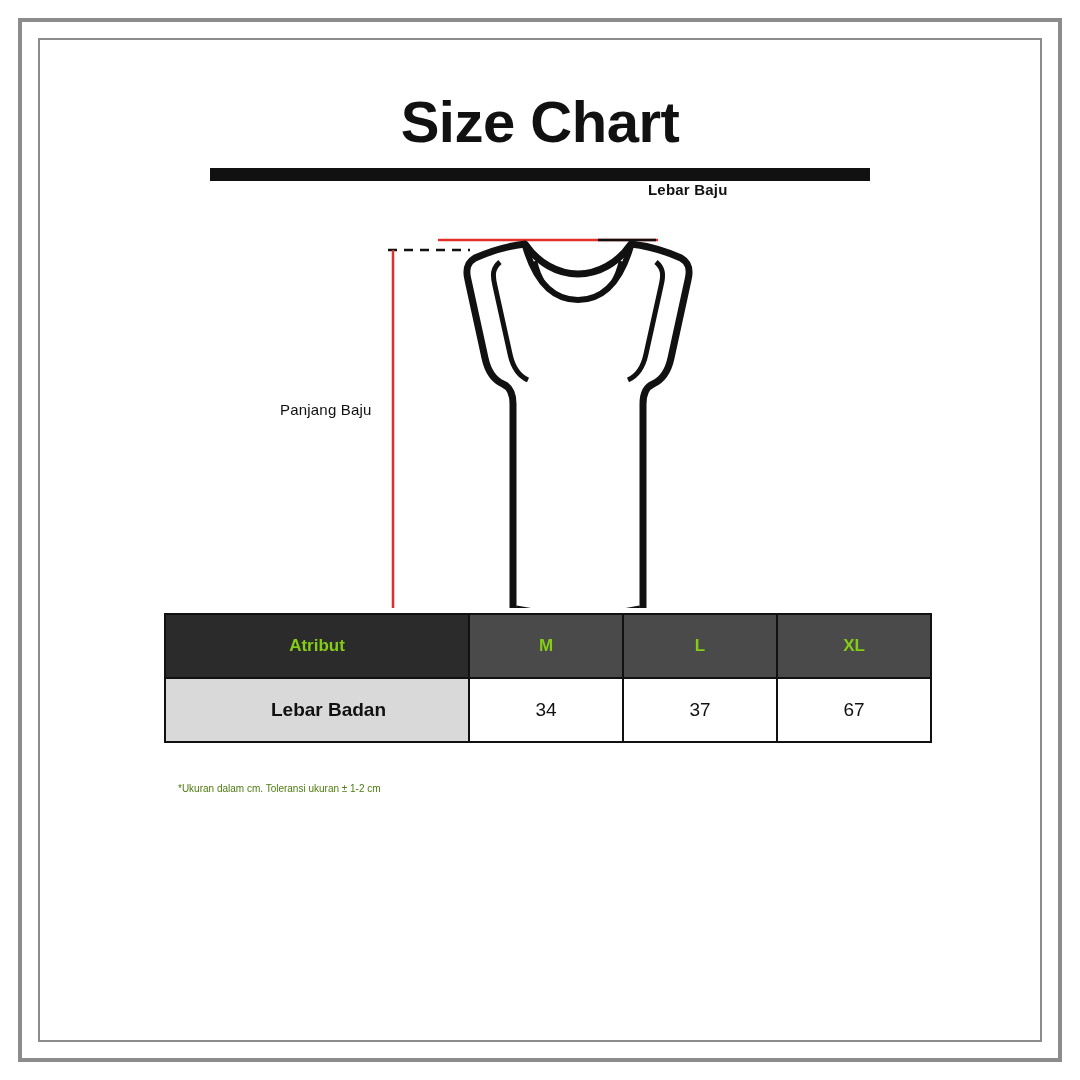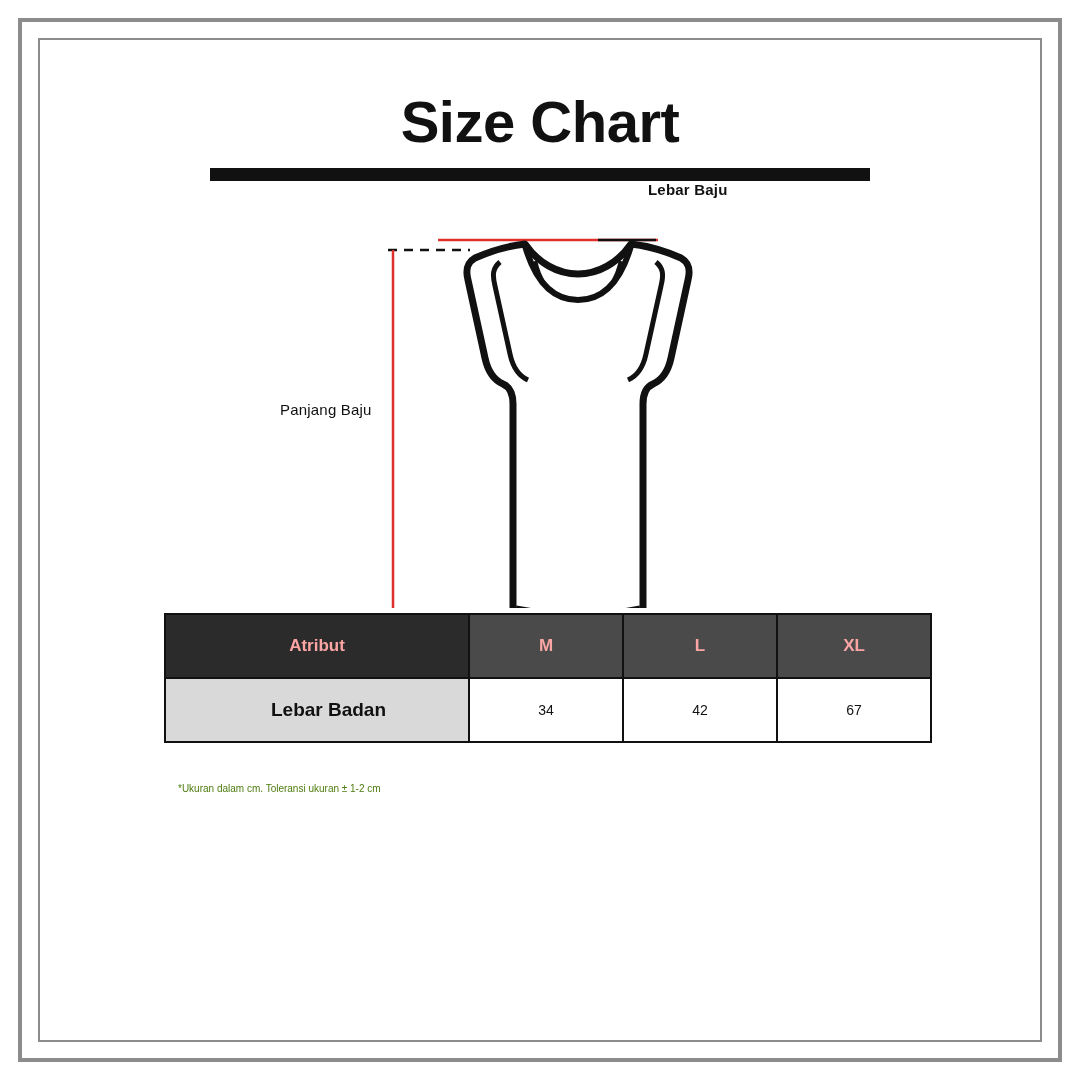--- a/index.html
+++ b/index.html
@@ -106,21 +106,21 @@
     table-layout: fixed;
   }
   table.size-table th,
   table.size-table td {
     border: 2px solid #111111;
     text-align: center;
     height: 60px;
     font-size: 17px;
   }
   table.size-table thead th {
-    color: #fca5a5;
+    color: #84cc16;
     font-weight: bold;
     font-size: 17px;
   }
   thead th.head-attr {
     background: #2b2b2b;
     width: 300px;
   }
   thead th.head-size {
     background: #4a4a4a;
     width: 150px;
@@ -128,21 +128,21 @@
   tbody td.row-label {
     background: #d9d9d9;
     font-weight: bold;
     font-size: 19px;
     color: #111111;
     padding-left: 24px;
   }
   tbody td.val {
     background: #ffffff;
     font-weight: normal;
-    font-size: 14px;
+    font-size: 19px;
     color: #111111;
   }
   .note {
     position: absolute;
     left: 140px;
     top: 745px;
     font-size: 10px;
     color: #4d7c0f;
   }
 </style>
@@ -220,21 +220,21 @@
             <th class="head-attr">Atribut</th>
             <th class="head-size">M</th>
             <th class="head-size">L</th>
             <th class="head-size">XL</th>
           </tr>
         </thead>
         <tbody>
           <tr>
             <td class="row-label">Lebar Badan</td>
             <td class="val">34</td>
-            <td class="val">42</td>
+            <td class="val">37</td>
             <td class="val">67</td>
           </tr>
         </tbody>
       </table>
     </div>
 
     <div class="note">*Ukuran dalam cm. Toleransi ukuran ± 1-2 cm</div>
 
   </div>
 </div>

